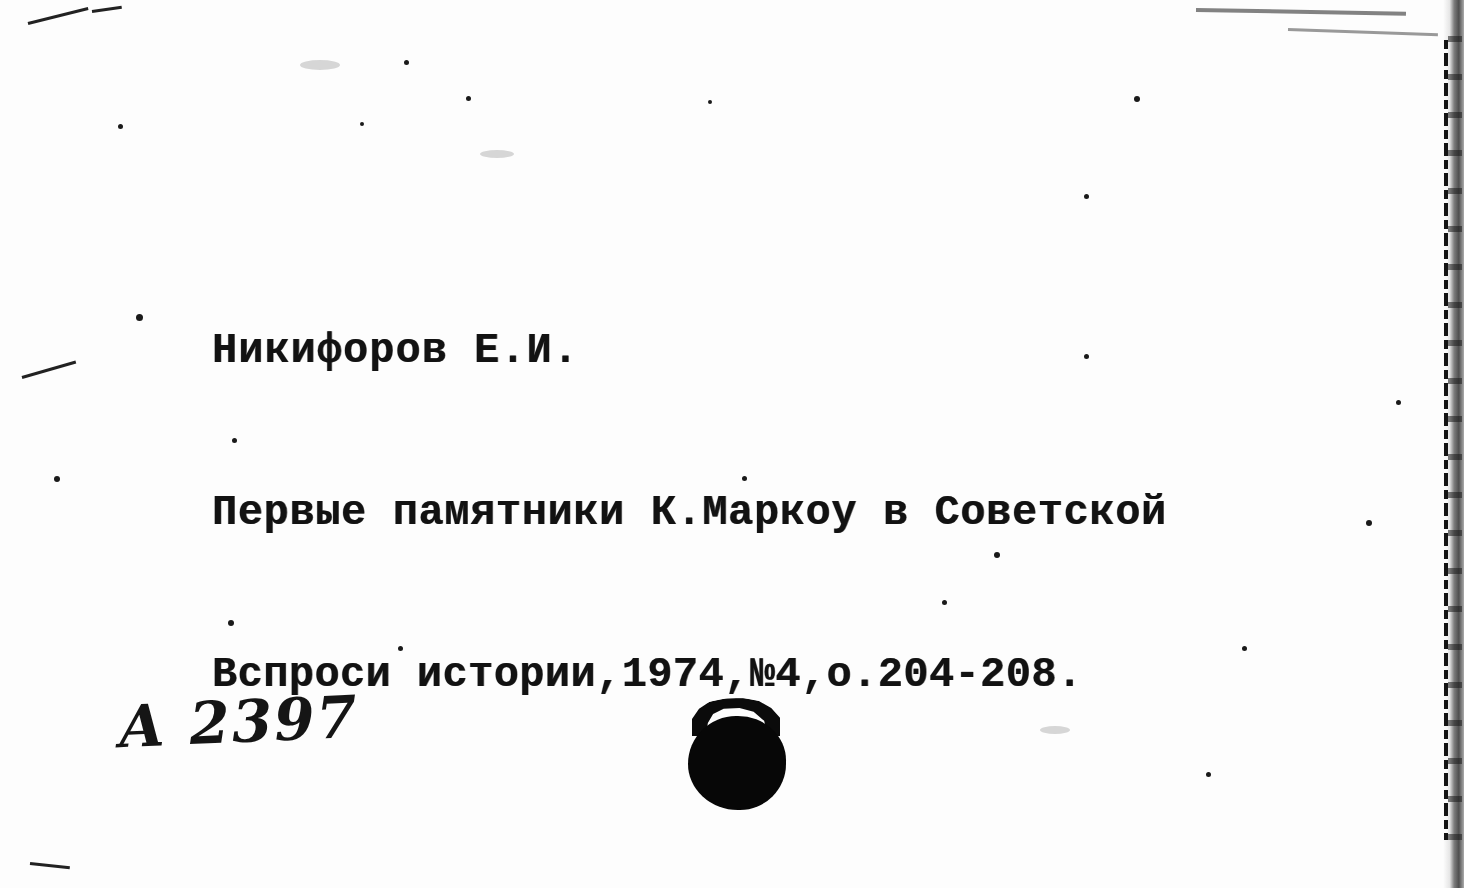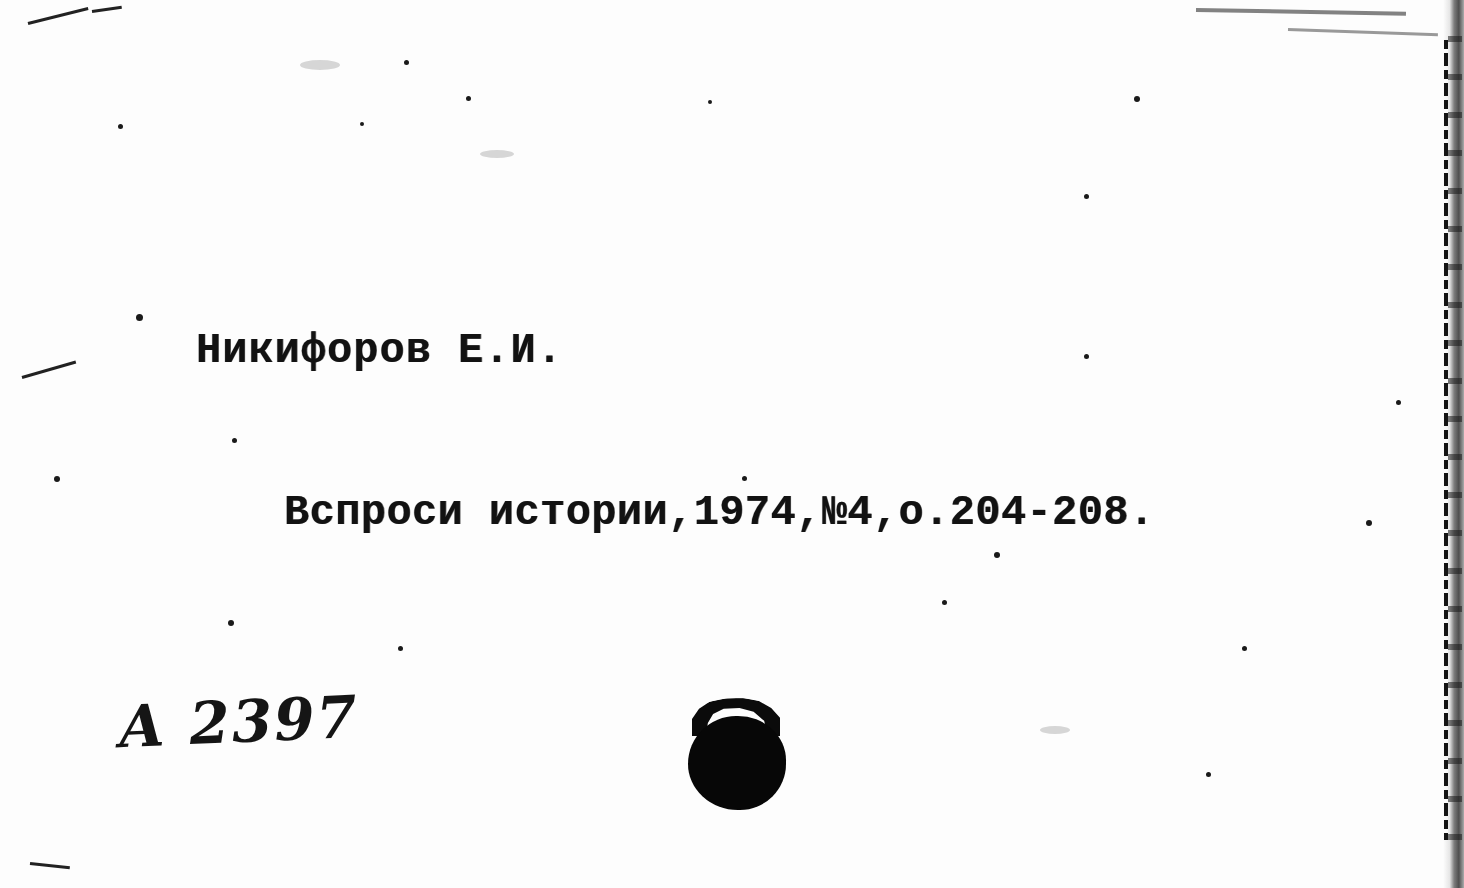--- a/index.html
+++ b/index.html
@@ -87,20 +87,21 @@
     font-size: 42px;
     line-height: 54px;
     letter-spacing: 1.0px;
     font-weight: 700;
     white-space: pre;
     text-shadow: 0.6px 0 0 rgba(10,10,10,0.55), -0.5px 0.4px 0 rgba(10,10,10,0.25);
   }
   #typed-block .line {
     display: block;
     white-space: pre;
+    margin-left: 16px;
   }
   .ln-author  { margin-left: 0px; }
   .ln-title1  { margin-left: 88px; letter-spacing: 0.6px; }
   .ln-title2  { margin-left: 0px; }
   .ln-source  { margin-left: 88px; letter-spacing: 0.4px; font-family: Liberation Mono, monospace; }
 
   
   #shelfmark {
     position: absolute;
     left: 118px;
@@ -186,20 +187,21 @@
   <div class="noise" style="left:1206px; top:772px; width:5px; height:5px;"></div>
   <div class="noise" style="left:708px; top:100px; width:4px; height:4px;"></div>
   <div class="noise" style="left:360px; top:122px; width:4px; height:4px;"></div>
 
   <div class="smudge" style="left:300px; top:60px; width:40px; height:10px;"></div>
   <div class="smudge" style="left:480px; top:150px; width:34px; height:8px;"></div>
   <div class="smudge" style="left:1040px; top:726px; width:30px; height:8px;"></div>
 
   <div id="typed-block">
     <span class="line ln-author">Никифоров Е.И.</span>
+    <span class="line ln-title1">Первые памятники К.Маркоу в Советской</span>
     <span class="line ln-source">Вспроси истории,1974,№4,о.204-208.</span>
   </div>
 
   <div id="shelfmark">А 2397</div>
 
   <div id="punch-hole">
     <div class="cap"></div>
     <div class="blot"></div>
   </div>
 

